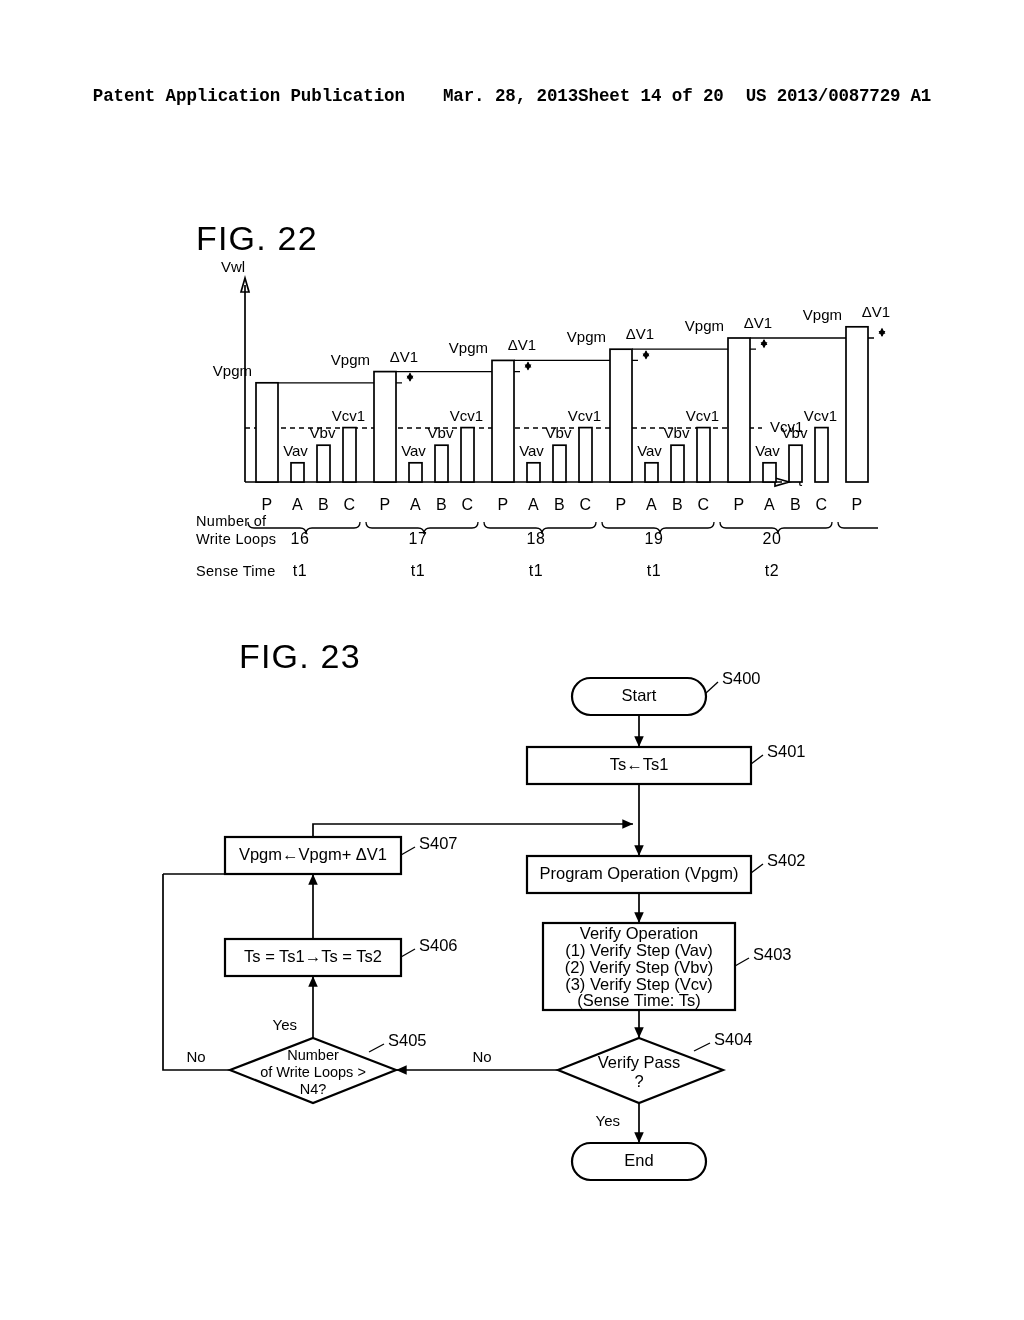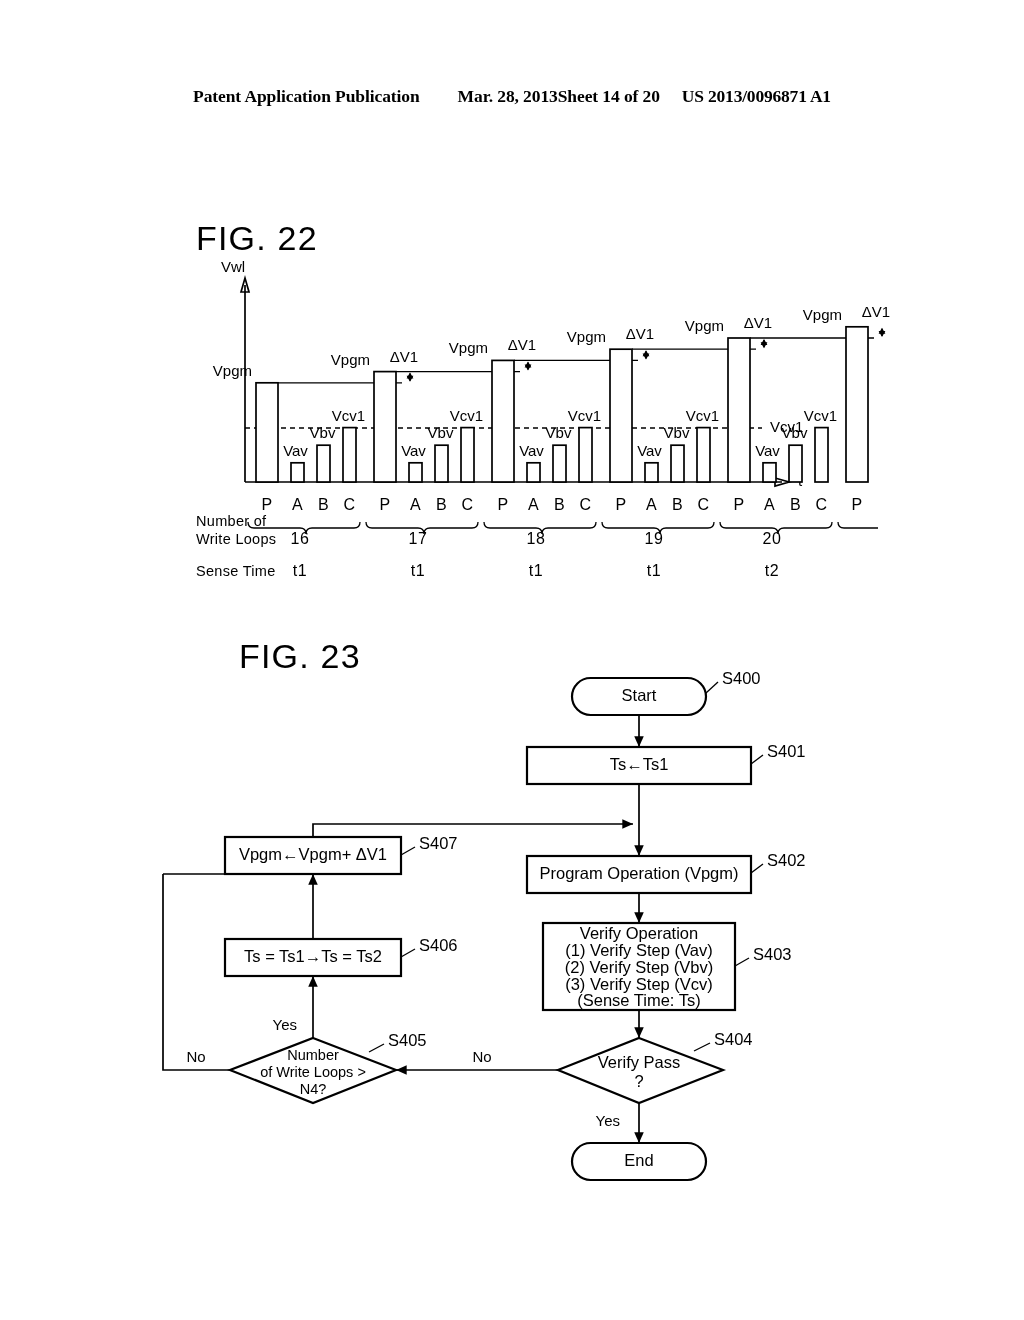--- a/index.html
+++ b/index.html
@@ -19,21 +19,21 @@
 
   
   .page-header {
     position: absolute;
     top: 86px;
     left: 0;
     width: 1024px;
     display: flex;
     justify-content: center;
     align-items: baseline;
-    font-family: Liberation Serif, serif;
+    font-family: Liberation Mono, monospace;
     font-weight: bold;
     font-size: 17.5px;
     letter-spacing: -0.1px;
     white-space: nowrap;
   }
   .page-header .seg-pub   { margin-right: 38px; }
   .page-header .seg-date  { margin-right: 0; }
   .page-header .seg-sheet { margin-right: 22px; }
   .page-header .seg-num   { letter-spacing: -0.2px; }
 
@@ -74,21 +74,21 @@
   .t-step   { font-size: 16.5px; }
   .t-yn     { font-size: 15px; }
 </style>
 </head>
 <body>
 
 <div class="page-header">
   <span class="seg-pub">Patent Application Publication</span>
   <span class="seg-date">Mar. 28, 2013</span>
   <span class="seg-sheet">Sheet 14 of 20</span>
-  <span class="seg-num">US 2013/0096871 A1</span>
+  <span class="seg-num">US 2013/0087729 A1</span>
 </div>
 
 <div class="fig-label" id="fig22-label">FIG. 22</div>
 
 <svg id="fig22-canvas" viewBox="0 0 1024 400" xmlns="http://www.w3.org/2000/svg">
 
   <g>
     <path class="ln" d="M245,232 L245,35"></path>
     <path class="ln" d="M241,42 L245,28 L249,42 Z" fill="#000" stroke="none"></path>
     <path class="ln" d="M245,232 L782,232"></path>

